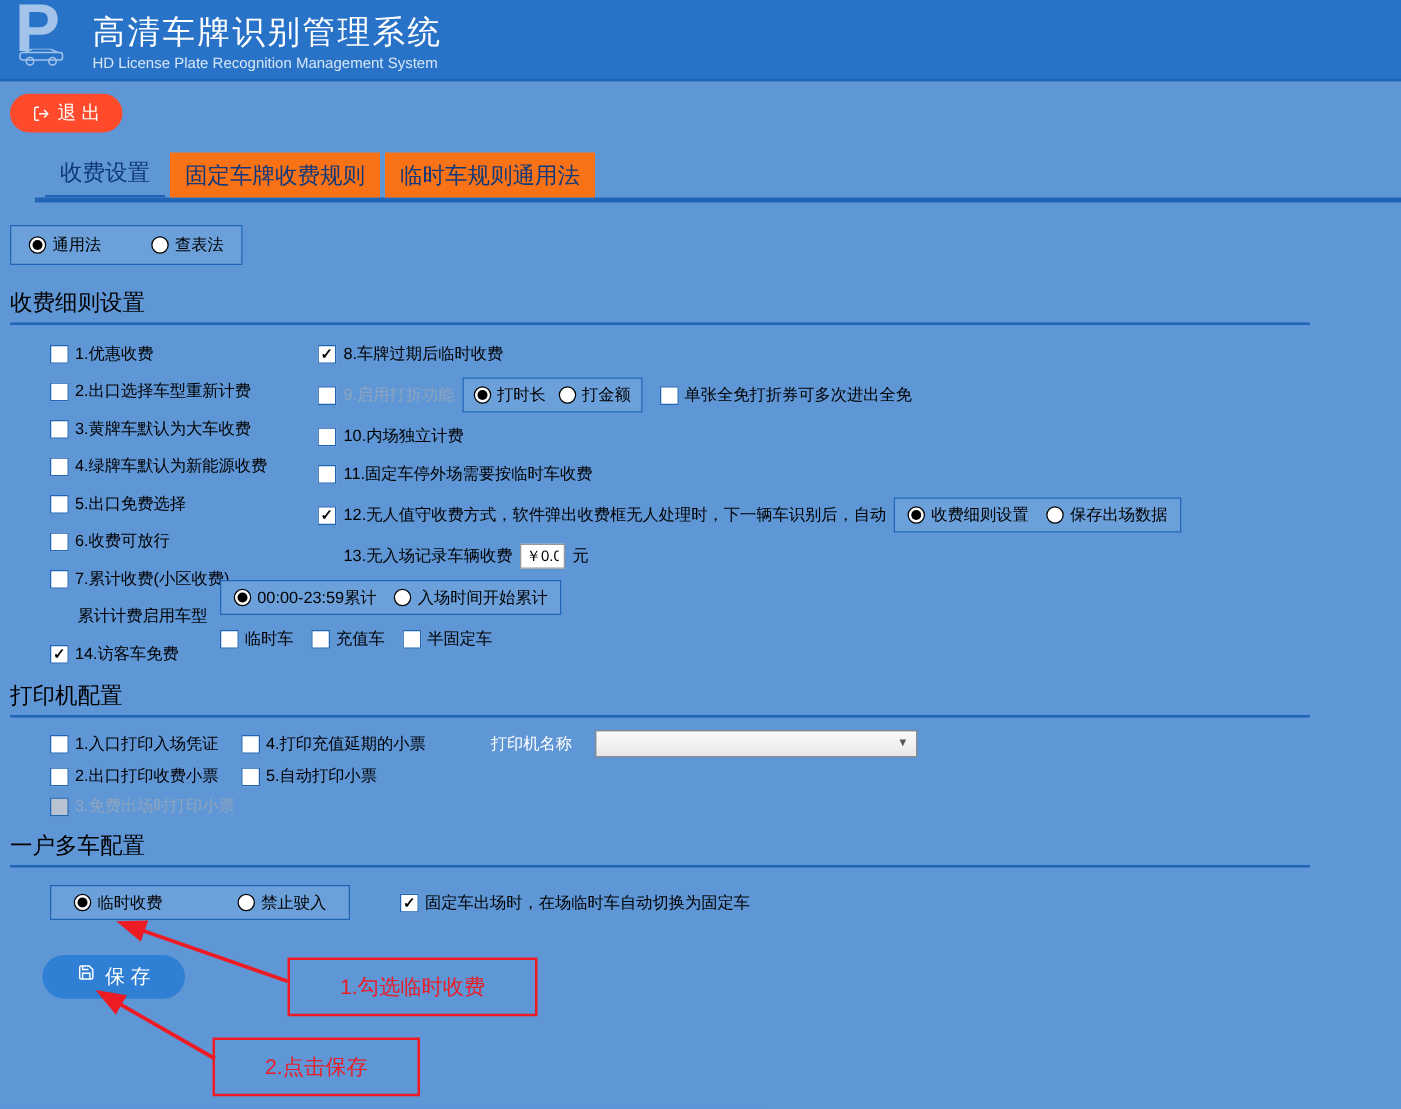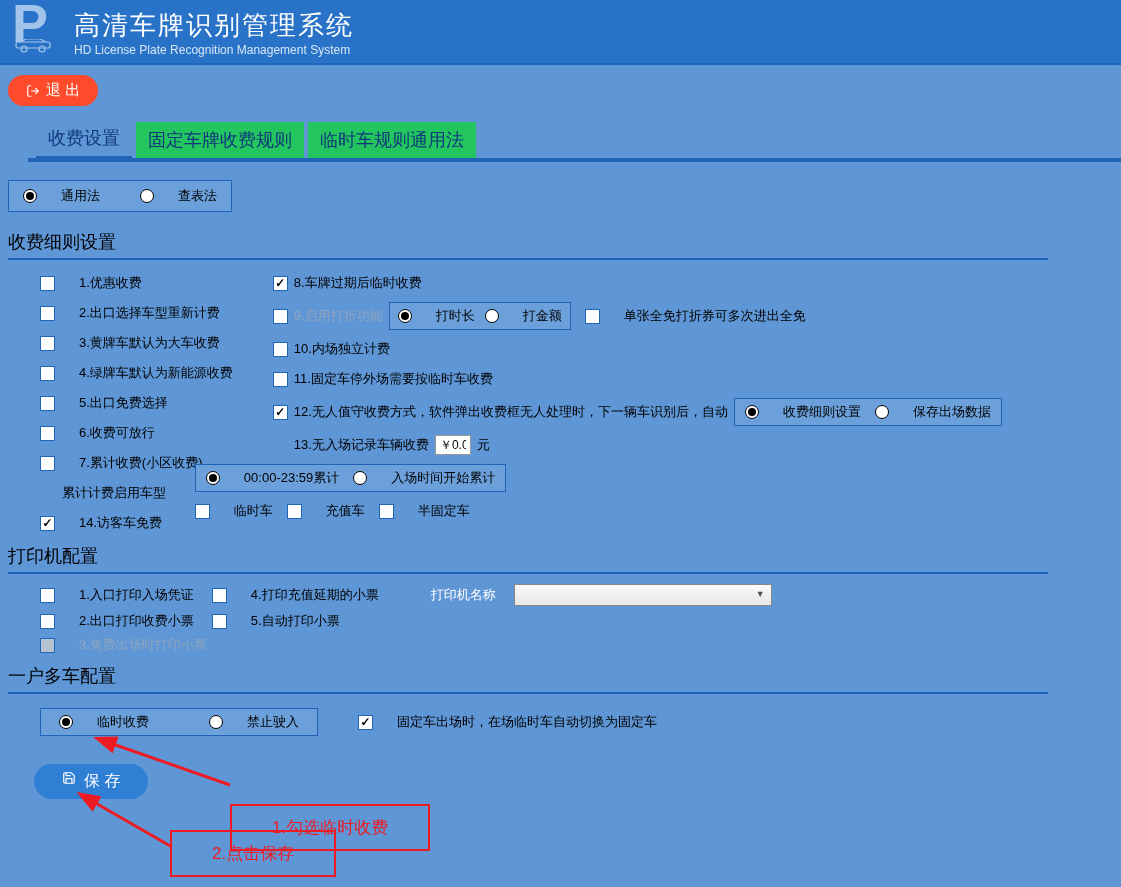--- a/index.html
+++ b/index.html
@@ -75,21 +75,21 @@
       padding: 6px 12px;
       font-size: 18px;
       color: #10387c;
       cursor: pointer;
       margin-right: 4px;
     }
     .tab.active {
       border-bottom: 2px solid #2166b6;
     }
     .tab.inactive {
-      background: #22c55e;
+      background: #f97316;
     }
     .content {
       padding: 12px 8px 0;
     }
     .radio-group-top {
       display: inline-flex;
       align-items: center;
       gap: 40px;
       border: 1px solid #2166b6;
       background: #6ba0da;
@@ -105,21 +105,21 @@
       width: 1040px;
     }
     .rules-grid {
       display: flex;
       gap: 40px;
       padding: 12px 0 0 32px;
     }
     .col-left, .col-right { display: flex; flex-direction: column; gap: 8px; }
     .col-left > .row { height: 22px; }
     .col-right > .row-wrap { min-height: 22px; display:flex; align-items:center; flex-wrap:wrap; gap:6px;}
-    .row { display: flex; align-items: center; gap: 24px; }
+    .row { display: flex; align-items: center; gap: 5px; }
     .chk {
       width: 15px; height: 15px;
       border: 1px solid #2166b6;
       background: #fff;
       display: inline-block;
       flex-shrink: 0;
     }
     .chk.checked::after {
       content: "✓";
       font-size: 12px;
@@ -449,21 +449,21 @@
   <button class="save-btn">
     <svg width="14" height="14" viewBox="0 0 24 24" fill="none" stroke="#fff" stroke-width="2">
       <path d="M19 21H5a2 2 0 0 1-2-2V5a2 2 0 0 1 2-2h11l5 5v11a2 2 0 0 1-2 2z"></path>
         <polyline points="17 21 17 13 7 13 7 21"></polyline>
         <polyline points="7 3 7 8 15 8"></polyline>
     </svg>
     <span>保  存</span>
   </button>
 </div>
 
-<div class="anno-box" style="left:230px; top:804px;">1.勾选临时收费</div>
+<div class="anno-box" style="left:230px; top:766px;">1.勾选临时收费</div>
 <div class="anno-box" style="left:170px; top:830px;">2.点击保存</div>
 
 <svg class="arrow" style="left:100px; top:735px;" width="140" height="60">
   <defs>
       <marker id="ah1" markerWidth="10" markerHeight="10" refX="2" refY="3" orient="auto">
         <path d="M0,0 L0,6 L8,3 z" fill="#ed1c24"></path>
       </marker>
     </defs>
   <line x1="130" y1="50" x2="10" y2="8" stroke="#ed1c24" stroke-width="3" marker-end="url(#ah1)"></line>
 </svg>

